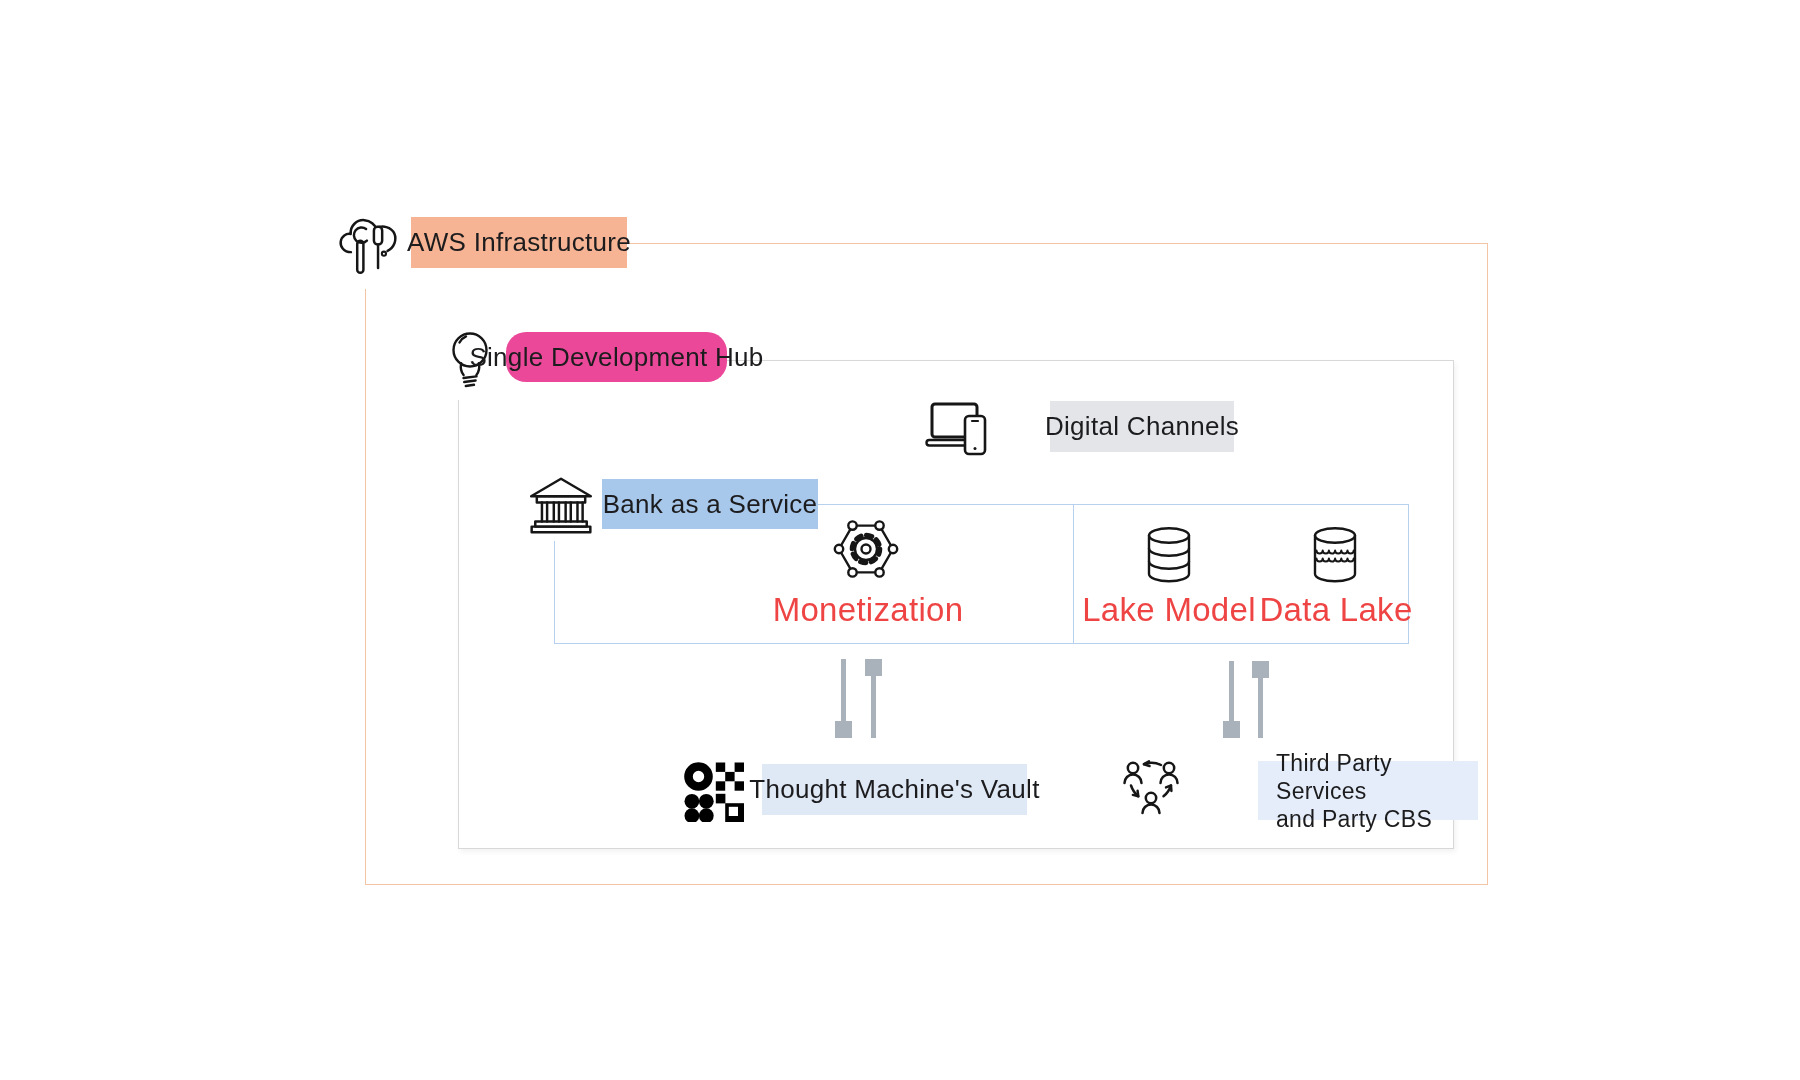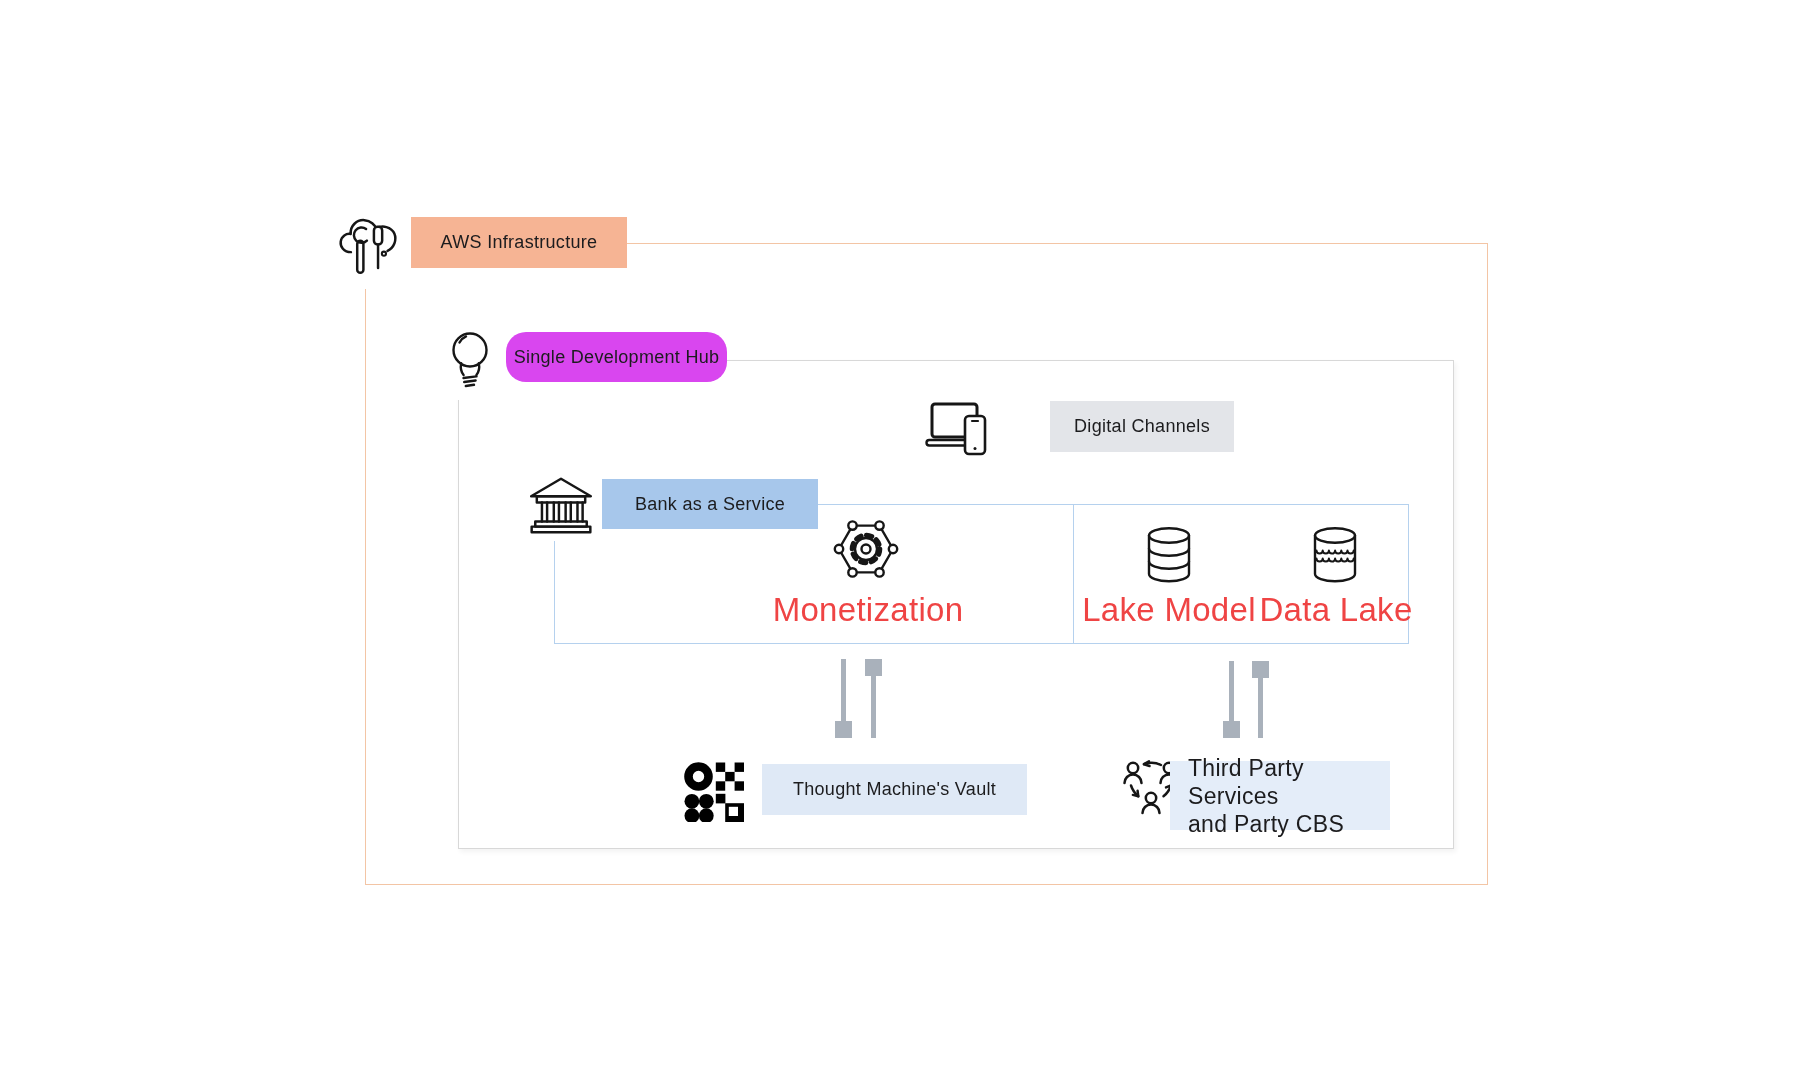--- a/index.html
+++ b/index.html
@@ -7,27 +7,27 @@
        font-family:"Liberation Sans","DejaVu Sans",sans-serif;color:#1c1c1e;}
   .abs{position:absolute;}
   
   .outer-box{left:365px;top:243px;width:1121px;height:640px;border:1.5px solid #F3C5A5;}
   .hub-box{left:458px;top:360px;width:994px;height:487px;border:1px solid #D8D8D8;
            box-shadow:2px 3px 5px rgba(0,0,0,0.05);}
   .baas-box{left:554px;top:504px;width:519px;height:138px;border:1px solid #B5D1EE;border-right:none;}
   .query-box{left:1073px;top:504px;width:334px;height:138px;border:1px solid #B5D1EE;}
   
   .label{display:flex;align-items:center;justify-content:center;z-index:6;
-         font-size:18px;letter-spacing:0.3px;white-space:nowrap;}
+         font-size:26px;letter-spacing:0.3px;white-space:nowrap;}
   .aws-label{left:411px;top:217px;width:216px;height:51px;background:#F6B494;}
-  .hub-label{left:506px;top:332px;width:221px;height:50px;background:#d946ef;border-radius:20px;}
+  .hub-label{left:506px;top:332px;width:221px;height:50px;background:#ec4899;border-radius:20px;}
   .dc-label{left:1004px;top:401px;width:184px;height:51px;background:#E3E5E9;margin-left:46px;}
   .baas-label{left:602px;top:479px;width:216px;height:50px;background:#A7C7EB;}
   .vault-label{left:762px;top:764px;width:265px;height:51px;background:#DFE9F6;}
-  .tp-label{left:1170px;top:761px;width:220px;height:69px;background:#E4EDF9;z-index:6;
+  .tp-label{left:1258px;top:761px;width:220px;height:59px;background:#E4EDF9;z-index:6;
             display:flex;flex-direction:column;justify-content:center;
             padding-left:18px;box-sizing:border-box;font-size:23px;line-height:28px;letter-spacing:0.3px;}
   
   .icon-box{display:flex;align-items:center;justify-content:center;background:#fff;z-index:5;}
   .aws-icon-box{left:327px;top:207px;width:86px;height:82px;}
   .bulb-icon-box{left:430px;top:322px;width:80px;height:78px;}
   .dc-icon-box{left:921px;top:399px;width:74px;height:62px;background:transparent;}
   .bank-icon-box{left:515px;top:469px;width:92px;height:72px;}
   .mon-icon-box{left:829px;top:516px;width:74px;height:70px;background:transparent;}
   .qdb-icon-box{left:1146px;top:525px;width:46px;height:60px;background:transparent;}

